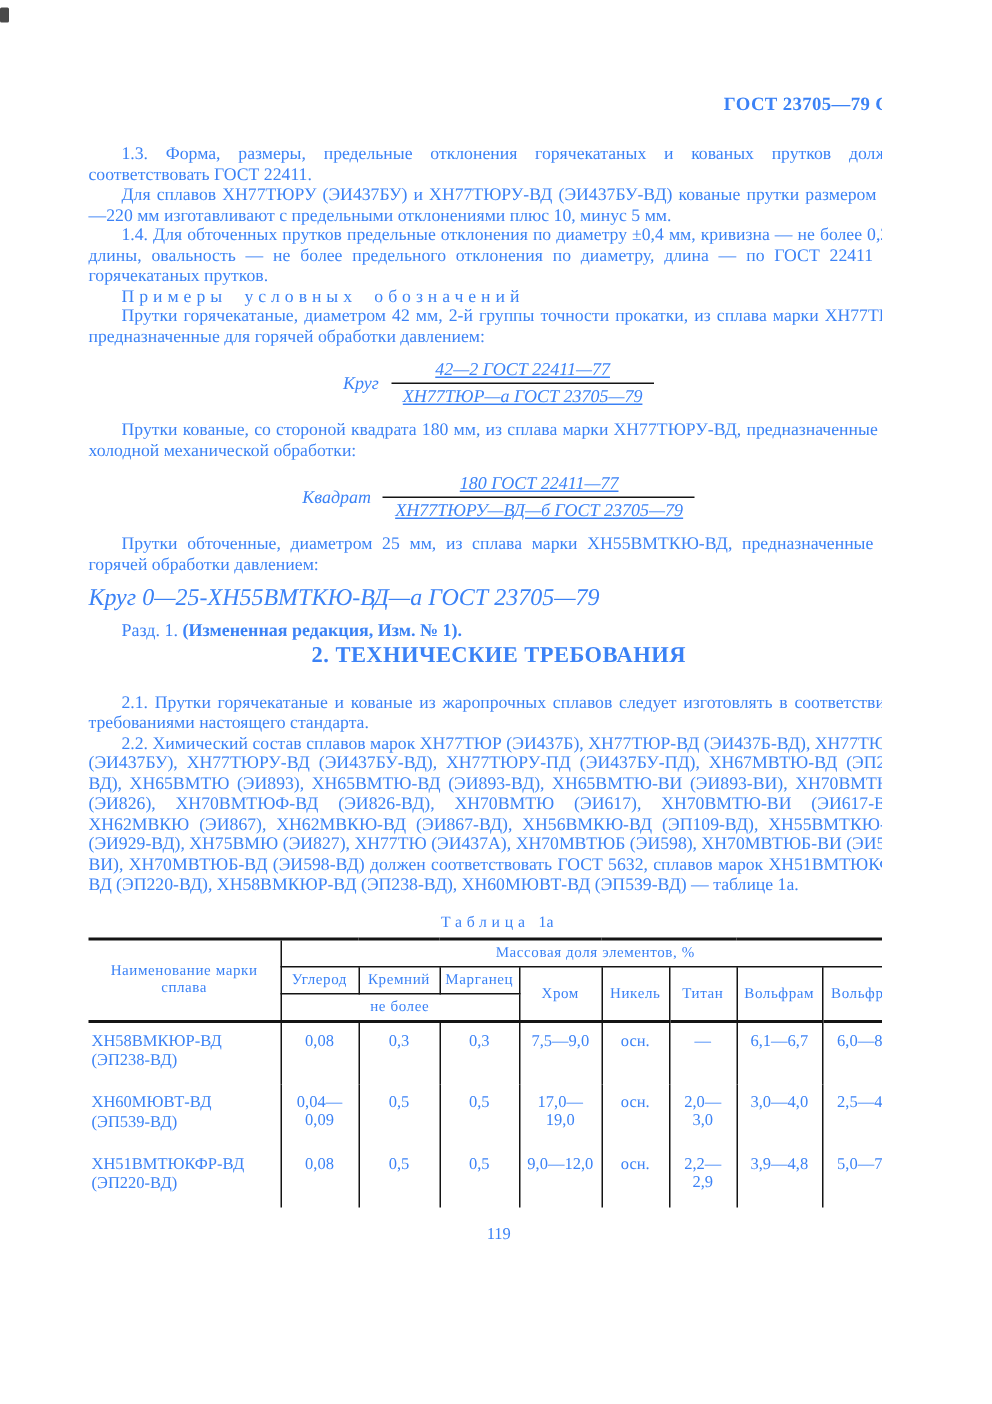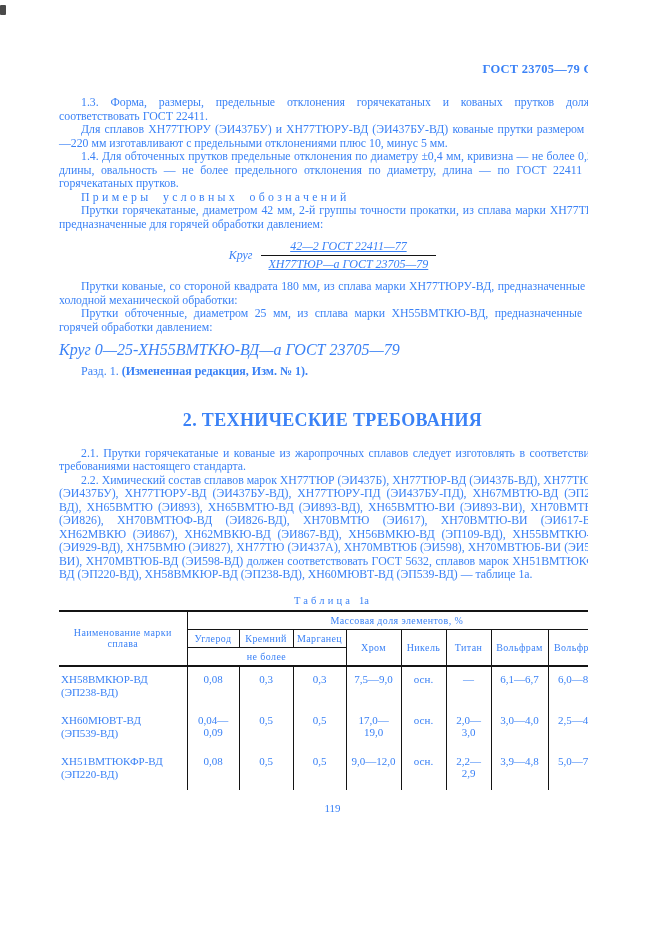--- a/index.html
+++ b/index.html
@@ -64,22 +64,22 @@
     font-style: italic;
     font-size: 16px;
     line-height: 14px;
     margin: 9px 0 8px 0;
   }
   .razd { font-size: 12px; line-height: 13.5px; text-indent: 22px; margin: 2px 0 0 0; }
   .razd .bold { font-weight: bold; }
   .section-title {
     text-align: center;
     font-weight: bold;
-    font-size: 18px;
-    margin: 31px 0 16px 0;
+    font-size: 15px;
+    margin: 1px 0 16px 0;
     letter-spacing: 0.02em;
   }
   .table-caption {
     text-align: center;
     font-size: 10.5px;
     margin: 13px 2px 4px 0;
   }
   .table-caption .word { letter-spacing: 0.3em; }
   .table-caption .num { margin-left: 6px; }
   table.chem {
@@ -138,20 +138,27 @@
     <div class="formula">
       <span class="label">Круг</span>
       <span class="frac">
         <span class="num" style="display:block">42—2 ГОСТ 22411—77</span>
         <span class="den" style="display:block">ХН77ТЮР—а ГОСТ 23705—79</span>
       </span>
     </div>
 
     <p class="para">Прутки кованые, со стороной квадрата 180 мм, из сплава марки ХН77ТЮРУ-ВД, предназначенные для холодной механической обработки:</p>
 
+    <div class="formula">
+      <span class="label">Квадрат</span>
+      <span class="frac">
+        <span class="num" style="display:block">180 ГОСТ 22411—77</span>
+        <span class="den" style="display:block">ХН77ТЮРУ—ВД—б ГОСТ 23705—79</span>
+      </span>
+    </div>
 
     <p class="para">Прутки обточенные, диаметром 25 мм, из сплава марки ХН55ВМТКЮ-ВД, предназначенные для горячей обработки давлением:</p>
 
     <div class="formula-line">Круг 0—25-ХН55ВМТКЮ-ВД—а ГОСТ 23705—79</div>
 
     <p class="razd"><span>Разд. 1. </span><span class="bold">(Измененная редакция, Изм. № 1).</span></p>
 
     <div class="section-title">2. ТЕХНИЧЕСКИЕ ТРЕБОВАНИЯ</div>
 
     <p class="para">2.1. Прутки горячекатаные и кованые из жаропрочных сплавов следует изготовлять в соответствии с требованиями настоящего стандарта.</p>

